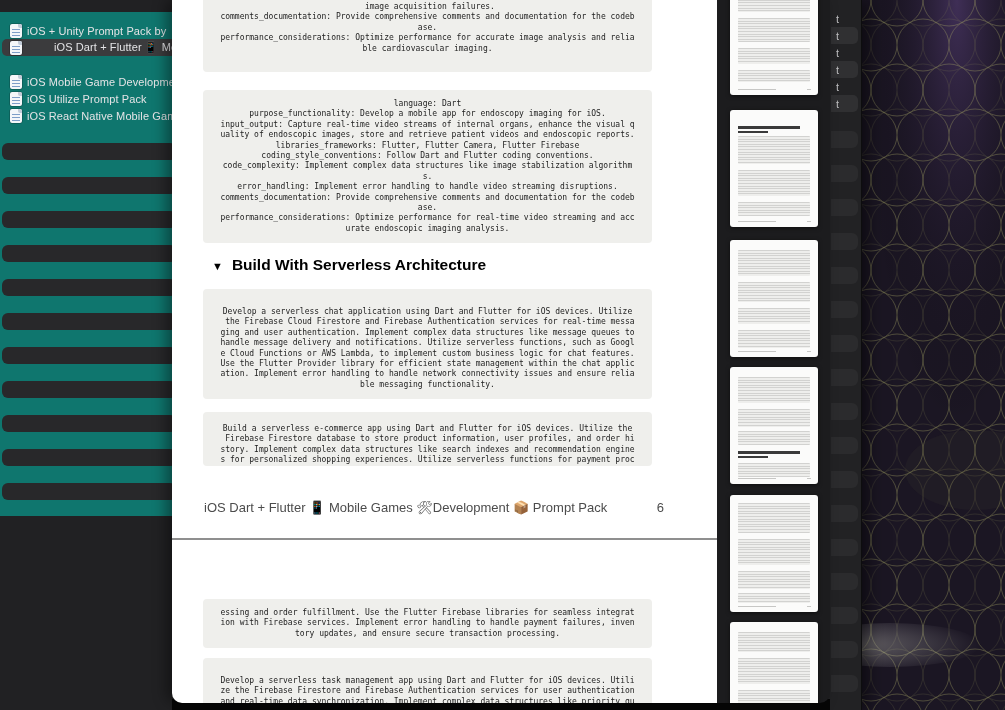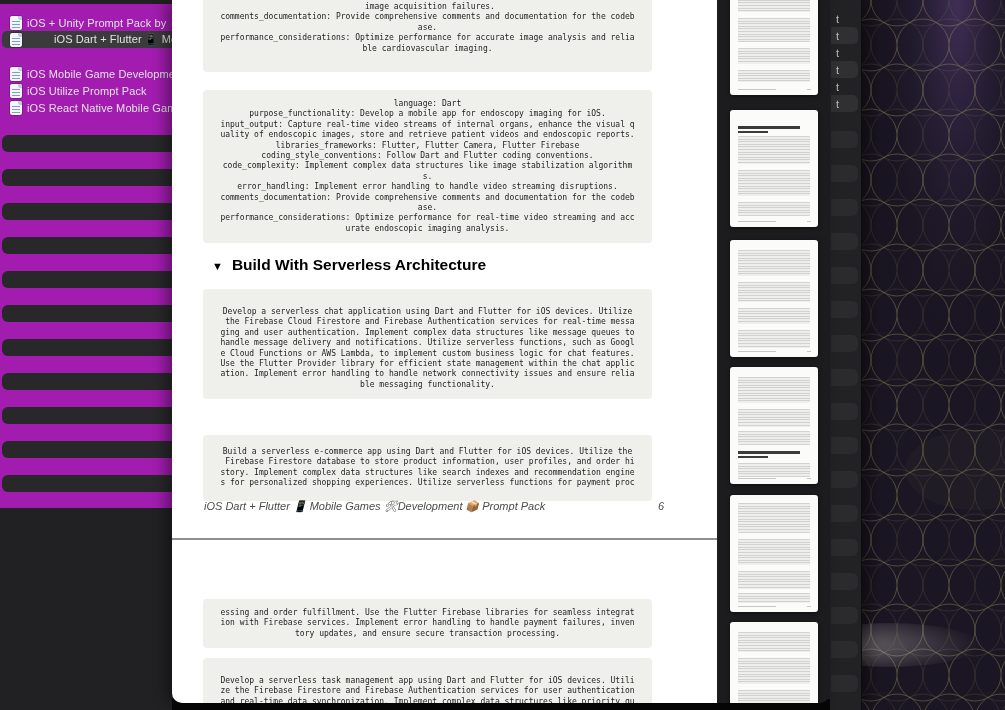--- a/index.html
+++ b/index.html
@@ -7,22 +7,22 @@
   body { font-family:"Liberation Sans", sans-serif; position:relative; }
   #screen { position:absolute; inset:0; width:1005px; height:710px; overflow:hidden; }
 
   
   #wallpaper { position:absolute; top:0; right:0; width:160px; height:710px; }
   #wallpaper svg { display:block; }
 
   
   #finder-window { position:absolute; left:0; top:0; width:862px; height:710px;
                    background:#212123; box-shadow: 4px 0 18px rgba(0,0,0,.65); }
-  #sidebar-left { position:absolute; left:0; top:4px; width:172px; height:504px; overflow:hidden;
-                  background:#a21caf; }
+  #sidebar-left { position:absolute; left:0; top:12px; width:172px; height:504px; overflow:hidden;
+                  background:#0f766e; }
   .file-row { position:absolute; left:2px; width:176px; height:17px; display:flex; align-items:center;
               gap:5px; padding-left:8px; white-space:nowrap; overflow:hidden; border-radius:5px 0 0 5px; }
   .file-row.selected { background:#3b3b3d;gap:32px; }
   .file-row .label { font-size:11px; font-weight:500; color:#e4e4e6; letter-spacing:.1px; }
   .doc-icon { width:12px; height:14px; flex:0 0 12px; background:#f4f6f9; border-radius:2px; position:relative; box-shadow:0 0 0 .5px rgba(0,0,0,.35); }
   .doc-icon::before { content:''; position:absolute; top:0; right:0; width:4px; height:4px;
                       background:#c2cbd8; border-radius:0 2px 0 2px; }
   .doc-icon::after { content:''; position:absolute; left:2px; right:2px; top:5px; height:7px;
                      background:repeating-linear-gradient(to bottom,#7e9ec8 0 1px,transparent 1px 3px); }
   .stripe { position:absolute; height:17px; background:#28282a; border-radius:6px; }
@@ -38,30 +38,30 @@
   #quicklook { position:absolute; left:172px; top:0; width:658px; height:703px; overflow:hidden;
                border-radius:0 0 10px 10px; box-shadow:-6px 0 14px rgba(0,0,0,.4);text-align:center; }
   #doc-pane { position:absolute; left:0; top:0; width:545px; height:703px; background:#ffffff; overflow:hidden; }
 
   .code-block { position:absolute; left:31px; width:449px; background:#efefec; border-radius:4px;
                 font-family:"DejaVu Sans Mono", monospace; font-size:8px; line-height:10.4px;
                 color:#1c1c1c; white-space:pre; padding:9px 15px; overflow:hidden; }
   #block-1 { top:-7px; padding-bottom:18px; }
   #block-2 { top:90px; }
   #block-3 { top:289px; padding-top:18px; }
-  #block-4 { top:435px; padding-top:12px; padding-bottom:12px; }
+  #block-4 { top:412px; padding-top:12px; padding-bottom:0; }
   #block-5 { top:599px; }
   #block-6 { top:658px; padding-top:18px; height:60px; }
 
   #doc-heading { position:absolute; left:40px; top:256px; font-size:15.5px; font-weight:bold; color:#000;
                  display:flex; align-items:center; gap:9px; }
   #doc-heading .tri { font-size:11px; transform:translateY(.5px); }
 
-  #page-footer { position:absolute; left:32px; top:500px; width:460px; font-size:11px; color:#4c4c4c;
-                 display:flex; justify-content:space-between;font-style:italic; }
+  #page-footer { position:absolute; left:32px; top:500px; width:460px; font-size:13px; color:#4c4c4c;
+                 display:flex; justify-content:space-between; }
   #page-separator { position:absolute; left:0; top:538px; width:545px; height:1.5px; background:#8f8f8f; }
 
   
   #thumb-pane { position:absolute; left:545px; top:0; width:113px; height:703px; background:#1c1c1e; }
   .thumb { position:absolute; left:13px; width:88px; height:117px; background:#fbfbfa; border-radius:3px;
            box-shadow:0 1px 4px rgba(0,0,0,.55); overflow:hidden; }
   .tblock { position:absolute; left:8px; width:72px; border-radius:1px;
             background:repeating-linear-gradient(to bottom,#d2d2d0 0 1px,#eeeeec 1px 2.6px); }
   .theading { position:absolute; left:8px; height:2.5px; background:#3a3a3a; }
   .theading2 { position:absolute; left:8px; height:2.5px; background:#3a3a3a; }

